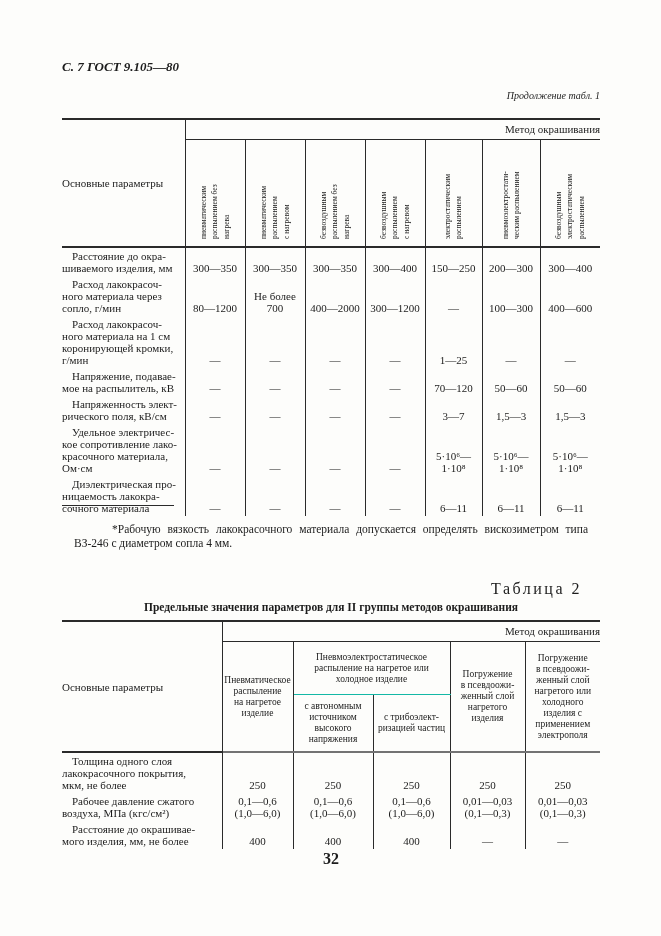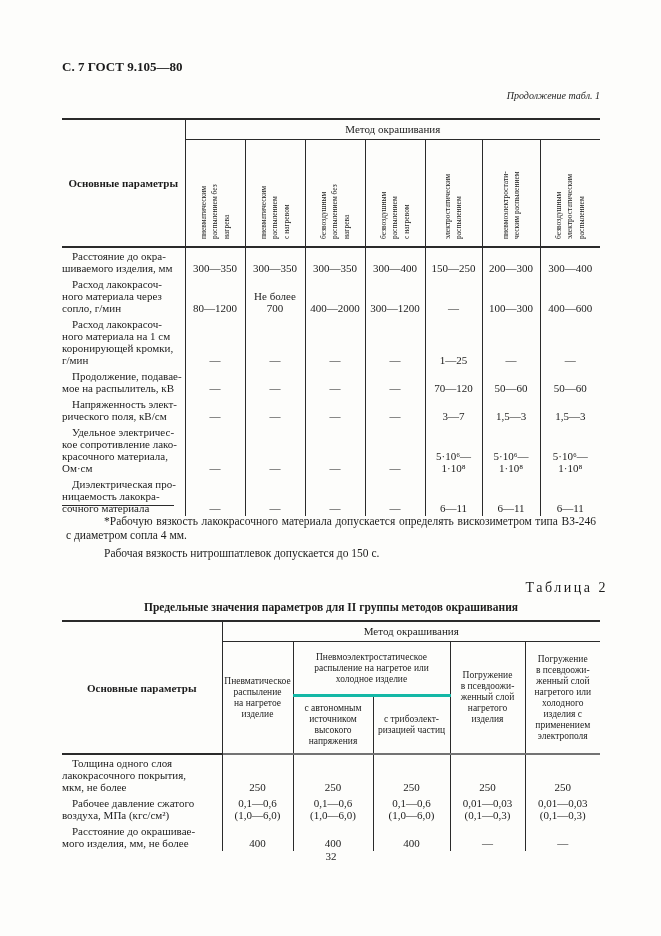--- a/index.html
+++ b/index.html
@@ -6,56 +6,56 @@
   body {
     width:661px; height:936px;
     background:#fdfdfb;
     font-family:"Liberation Serif", serif;
     color:#1c1c1c;
     position:relative;
     overflow:hidden;
   }
   .abs { position:absolute; }
 
-  #doc-header { left:62px; top:59px; font-weight:bold; font-size:13px; }
+  #doc-header { left:62px; top:59px; font-weight:bold; font-size:13px;font-style:italic; }
   #continuation { left:62px; top:90px; width:538px; text-align:right; font-style:italic; font-size:10px; }
 
   table { border-collapse:collapse; table-layout:fixed; border-top:2px solid #2a2a2a; }
   .t1, .t2 { width:538px; }
   td { border-right:1px solid #2a2a2a; padding:0; }
   .no-rb { border-right:none; }
 
-  .corner { vertical-align:middle; text-align:center; font-size:11px; border-bottom:2px solid #2a2a2a;font-weight:bold; }
-  .method { text-align:center; font-size:11px; border-bottom:1px solid #2a2a2a; padding:3px 0 4px; }
+  .corner { vertical-align:middle; text-align:left; font-size:11px; border-bottom:2px solid #2a2a2a; }
+  .method { text-align:right; font-size:11px; border-bottom:1px solid #2a2a2a; padding:3px 0 4px; }
 
   #table1-wrap { left:62px; top:118px; }
   .rotcell { height:103px; vertical-align:bottom; text-align:center; border-bottom:2px solid #2a2a2a; padding:0 0 3px; }
   .rot {
     writing-mode:vertical-rl; transform:rotate(180deg);
     display:inline-block; height:96px;
     font-size:7.5px; line-height:1.5;
     white-space:pre-line; text-align:left;
   }
   .lbl { font-size:11px; line-height:12px; padding:2px 2px 2px 0; vertical-align:top; white-space:pre-line; text-indent:10px; }
   .val { font-size:11px; line-height:12px; text-align:center; vertical-align:bottom; padding:0 1px 2px; white-space:pre-line; }
 
   #footnote-rule { left:62px; top:505px; width:112px; height:0; border-top:1px solid #2a2a2a; }
   #footnote { left:62px; top:510px; width:538px; font-size:11.5px; line-height:14px; }
-  #footnote p { margin:4px; text-indent:38px; text-align:justify; }
-
-  #t2-caption { left:70px; top:580px; width:538px; text-align:right; font-size:14px; letter-spacing:2.5px; }
+  #footnote p { margin:12px; text-indent:38px; text-align:justify; }
+
+  #t2-caption { left:44px; top:580px; width:538px; text-align:right; font-size:16px; letter-spacing:2.5px; }
   #t2-title { left:62px; top:601px; width:538px; text-align:center; font-weight:bold; font-size:11.5px; }
 
   #table2-wrap { left:62px; top:620px; }
   .hcell { font-size:9.5px; line-height:11px; text-align:center; vertical-align:middle; white-space:pre-line; padding:2px 1px; }
   .hbottom { border-bottom:2px solid #737373; }
-  .ghead { border-bottom:3px solid #14b8a6; height:48px; }
+  .ghead { border-bottom:1px solid #14b8a6; height:48px; }
   .subrow td { height:52px;text-align:center; }
 
-  #page-number { left:62px; top:850px; width:538px; text-align:center; font-size:11px; }
+  #page-number { left:62px; top:850px; width:538px; text-align:center; font-size:16px;font-weight:bold; }
 </style>
 </head>
 <body>
 
 <div id="doc-header" class="abs">С. 7 ГОСТ 9.105—80</div>
 <div id="continuation" class="abs">Продолжение табл. 1</div>
 
 <div id="table1-wrap" class="abs">
 <table class="t1">
   <colgroup>
@@ -125,21 +125,21 @@
 г/мин</td>
     <td class="val">—</td>
     <td class="val">—</td>
     <td class="val">—</td>
     <td class="val">—</td>
     <td class="val">1—25</td>
     <td class="val">—</td>
     <td class="val no-rb">—</td>
   </tr>
   <tr>
-    <td class="lbl">Продолжение, подавае-
+    <td class="lbl">Напряжение, подавае-
 мое на распылитель, кВ</td>
     <td class="val">—</td>
     <td class="val">—</td>
     <td class="val">—</td>
     <td class="val">—</td>
     <td class="val">70—120</td>
     <td class="val">50—60</td>
     <td class="val no-rb">50—60</td>
   </tr>
   <tr>
@@ -178,21 +178,20 @@
     <td class="val">6—11</td>
     <td class="val no-rb">6—11</td>
   </tr>
 </tbody>
     </table>
 </div>
 
 <div id="footnote-rule" class="abs"></div>
 <div id="footnote" class="abs">
   <p>*Рабочую вязкость лакокрасочного материала допускается определять вискозиметром типа ВЗ-246 с диаметром сопла 4 мм.</p>
-  <p>Рабочая вязкость нитрошпатлевок допускается до 150 с.</p>
 </div>
 
 <div id="t2-caption" class="abs">Таблица 2</div>
 <div id="t2-title" class="abs">Предельные значения параметров для II группы методов окрашивания</div>
 
 <div id="table2-wrap" class="abs">
 <table class="t2">
   <colgroup>
     <col style="width:160px">
         <col style="width:71px">

